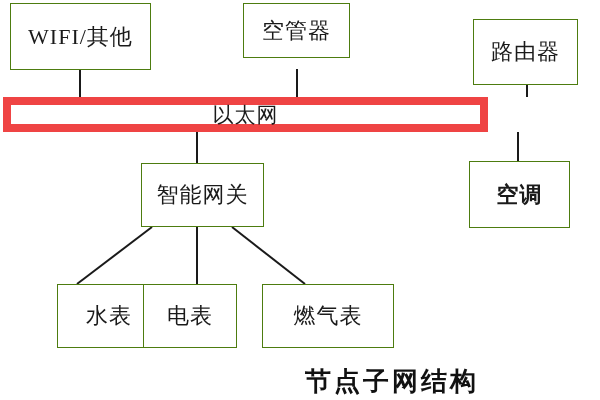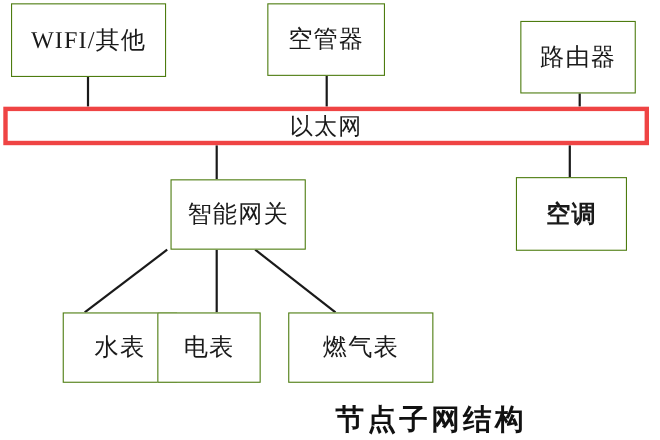--- a/index.html
+++ b/index.html
@@ -29,35 +29,35 @@
     border: 1px solid #4d7c0f;
     background: #ffffff;
     display: flex;
     align-items: center;
     justify-content: center;
     font-size: 22px;
     letter-spacing: 1px;
     white-space: nowrap;
   }
   .node-wifi           { left: 10px;  top: 3px;   width: 141px; height: 67px; }
-  .node-air-controller { left: 243px; top: 3px;   width: 107px; height: 66px; }
+  .node-air-controller { left: 243px; top: 3px;   width: 107px; height: 55px; }
   .node-router         { left: 473px; top: 3px;   width: 105px; height: 66px; margin-top: 16px; }
-  .node-gateway        { left: 155px; top: 163px; width: 123px; height: 64px; }
+  .node-gateway        { left: 141px; top: 163px; width: 123px; height: 64px; }
   .node-air-conditioner{ left: 469px; top: 161px; width: 101px; height: 67px; font-weight: bold; }
   .node-water-meter    { left: 21px;  top: 284px; width: 104px; height: 64px; margin-left: 36px; }
   .node-electric-meter { left: 143px; top: 284px; width: 94px; height: 64px; }
   .node-gas-meter      { left: 262px; top: 284px; width: 132px; height: 64px; }
   .bus {
     position: absolute;
     left: 3px;
     top: 97px;
-    width: 587px;
+    width: 485px;
     height: 35px;
     box-sizing: border-box;
-    border: 4px solid #ef4444;
+    border: 8px solid #ef4444;
     background: #ffffff;
     display: flex;
     align-items: center;
     justify-content: center;
     font-size: 21px;
     letter-spacing: 1px;
   }
   .caption {
     position: absolute;
     left: 348px;

